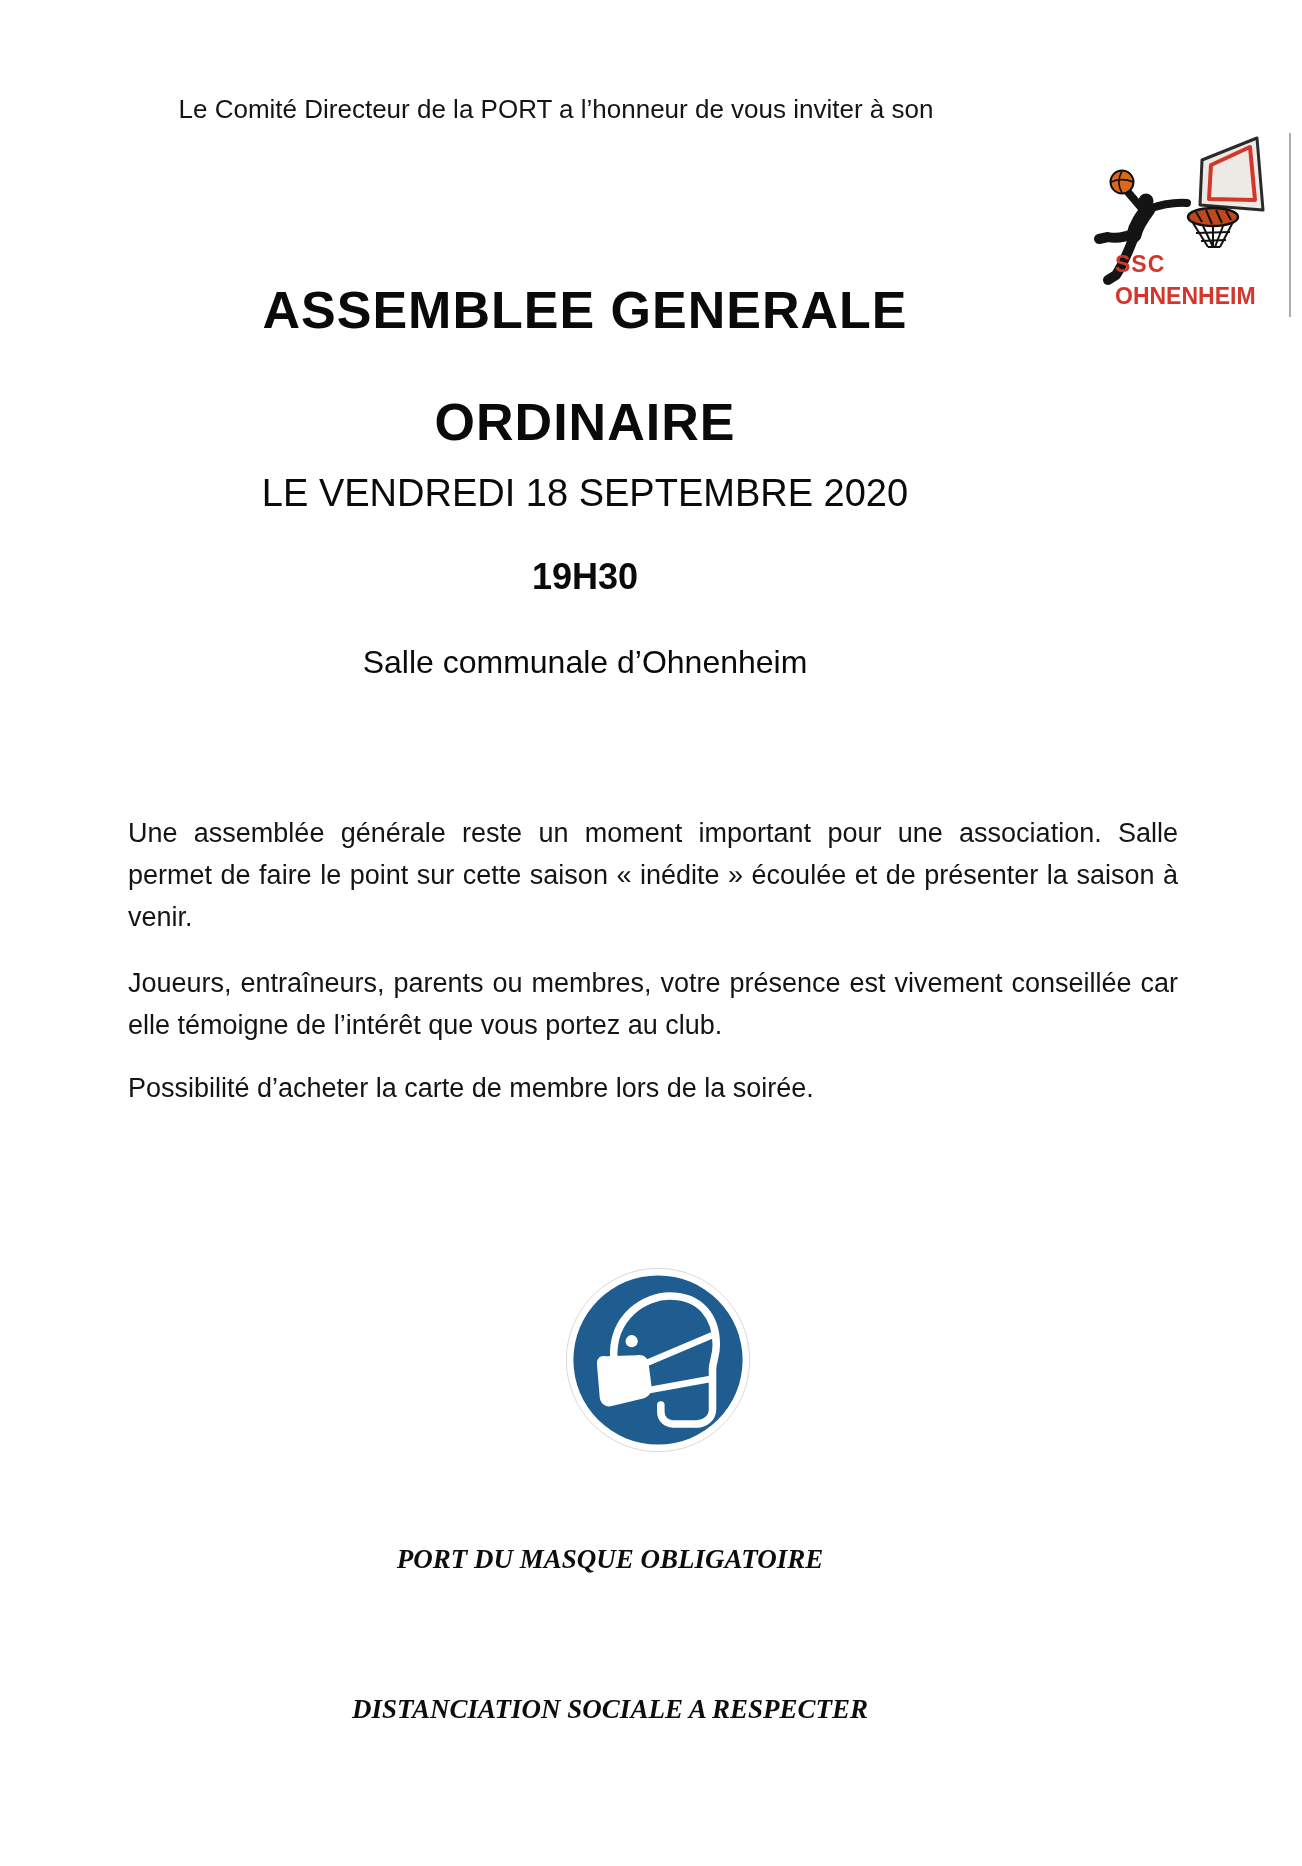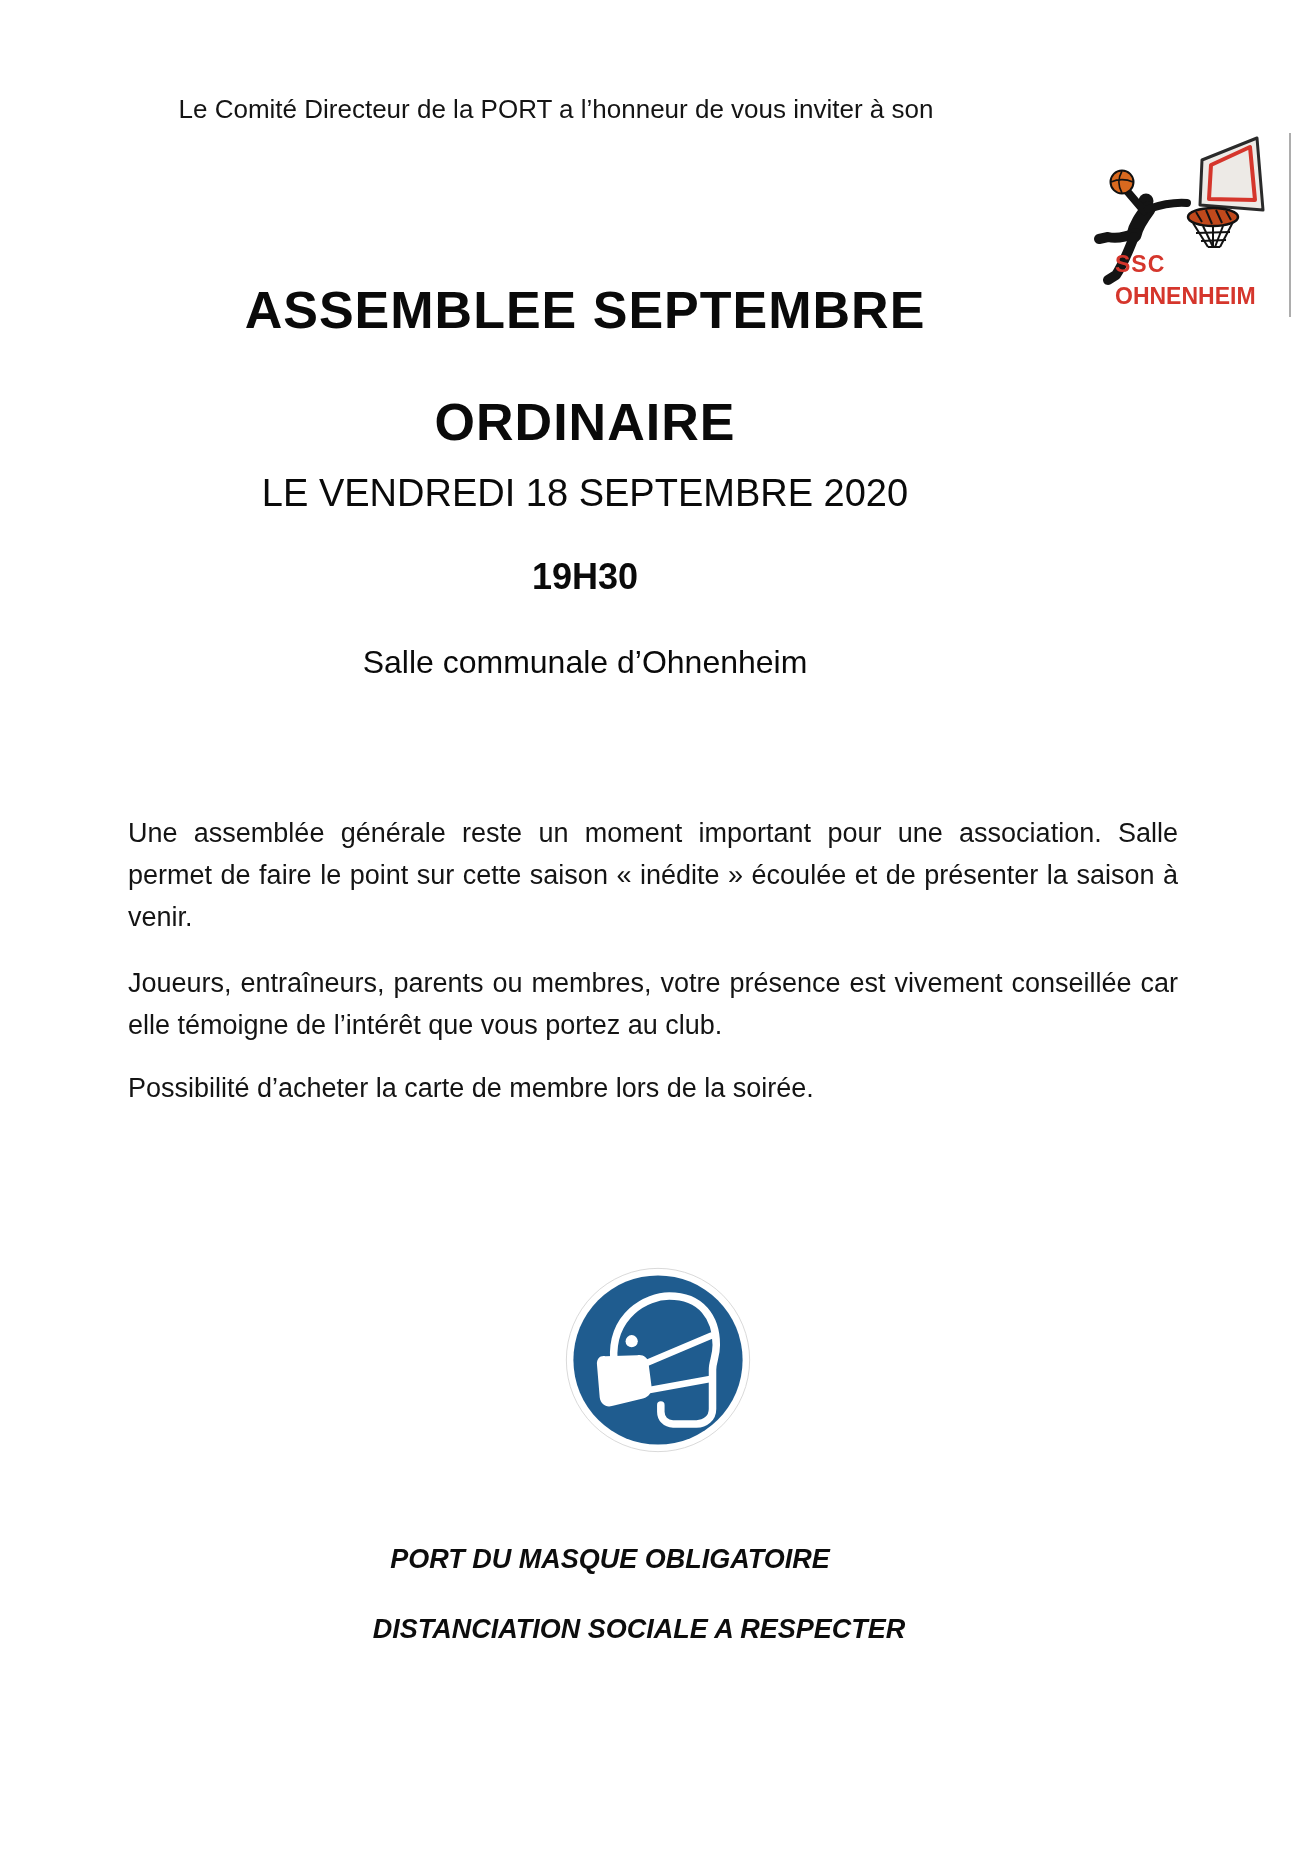--- a/index.html
+++ b/index.html
@@ -28,23 +28,24 @@
     font-size:27px;line-height:42px;
     text-align:justify;color:#141414;
   }
   .p1{top:812px;}
   .p2{top:962px;}
   .p3{top:1067px;text-align:left;}
   .footer-line{
     left:0;width:1220px;
     font-size:27px;font-weight:bold;font-style:italic;
     color:#0d0d0d;
+    font-family:Liberation Serif, serif;
   }
   .f1{top:1544px;}
-  .f2{top:1614px;padding-left:29px;}
+  .f2{top:1694px;}
   .logo-box{left:1060px;top:125px;width:235px;height:190px;}
   .logo-box svg{position:absolute;left:0;top:0;}
   .club-text{
     position:absolute;left:55px;width:180px;
     font-weight:bold;color:#d5362c;line-height:1;
   }
   .club1{top:128px;font-size:23px;letter-spacing:1px;}
   .club2{top:160px;font-size:23px;letter-spacing:0px;}
   .vline{left:1289px;top:133px;width:2px;height:184px;background:#adadad;}
   .mask-box{left:564px;top:1266px;width:188px;height:188px;}
@@ -93,21 +94,21 @@
         <circle cx="62" cy="57" r="11.5" fill="#d9691f" stroke="#111" stroke-width="2"></circle>
         <path d="M62,46 C58,53 58,61 62,68 M51,57 C58,54 66,54 73,57" stroke="#111" stroke-width="1.6" fill="none"></path>
       </g>
     </svg>
     <div class="club-text club1">SSC</div>
     <div class="club-text club2">OHNENHEIM</div>
   </div>
 
   <div class="abs vline"></div>
 
-  <div class="abs title-block title1 center">ASSEMBLEE SEPTEMBRE</div>
+  <div class="abs title-block title1 center">ASSEMBLEE GENERALE</div>
   <div class="abs title-block title2 center">ORDINAIRE</div>
   <div class="abs title-block date-line center">LE VENDREDI 18 SEPTEMBRE 2020</div>
   <div class="abs title-block time-line center">19H30</div>
   <div class="abs title-block venue-line center">Salle communale d’Ohnenheim</div>
 
   <div class="abs para p1">Une assemblée générale reste un moment important pour une association. Salle permet de faire le point sur cette saison « inédite » écoulée et de présenter la saison à venir.</div>
   <div class="abs para p2">Joueurs, entraîneurs, parents ou membres, votre présence est vivement conseillée car elle témoigne de l’intérêt que vous portez au club.</div>
   <div class="abs para p3">Possibilité d’acheter la carte de membre lors de la soirée.</div>
 
   <div class="abs mask-box">

